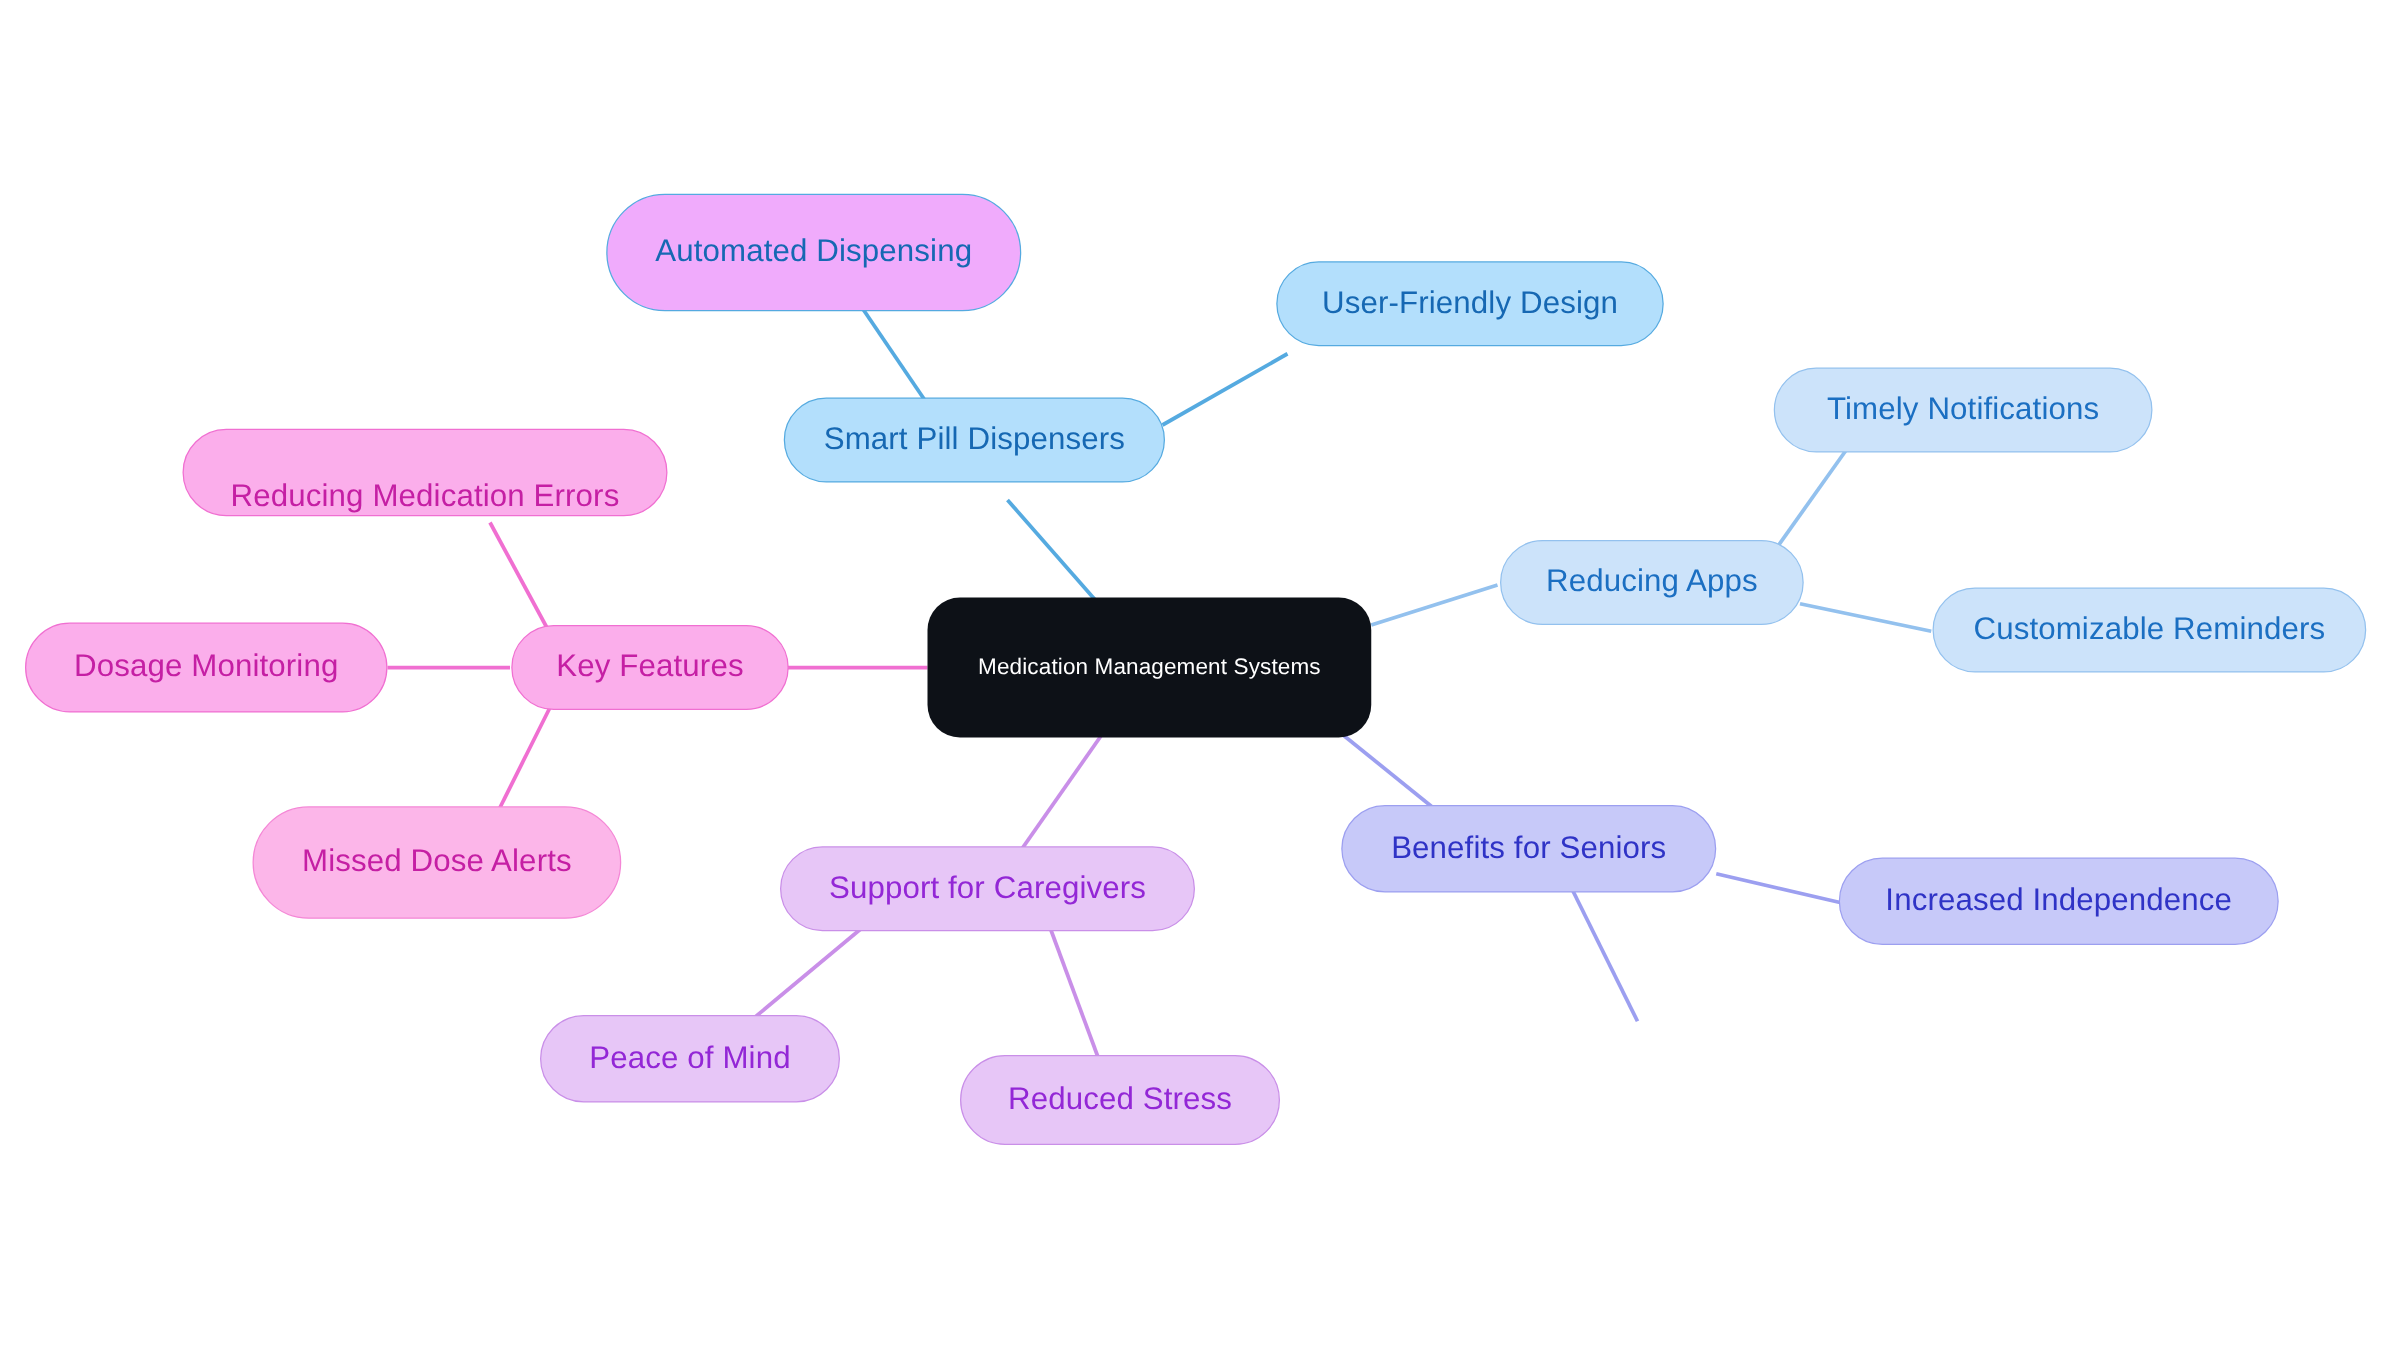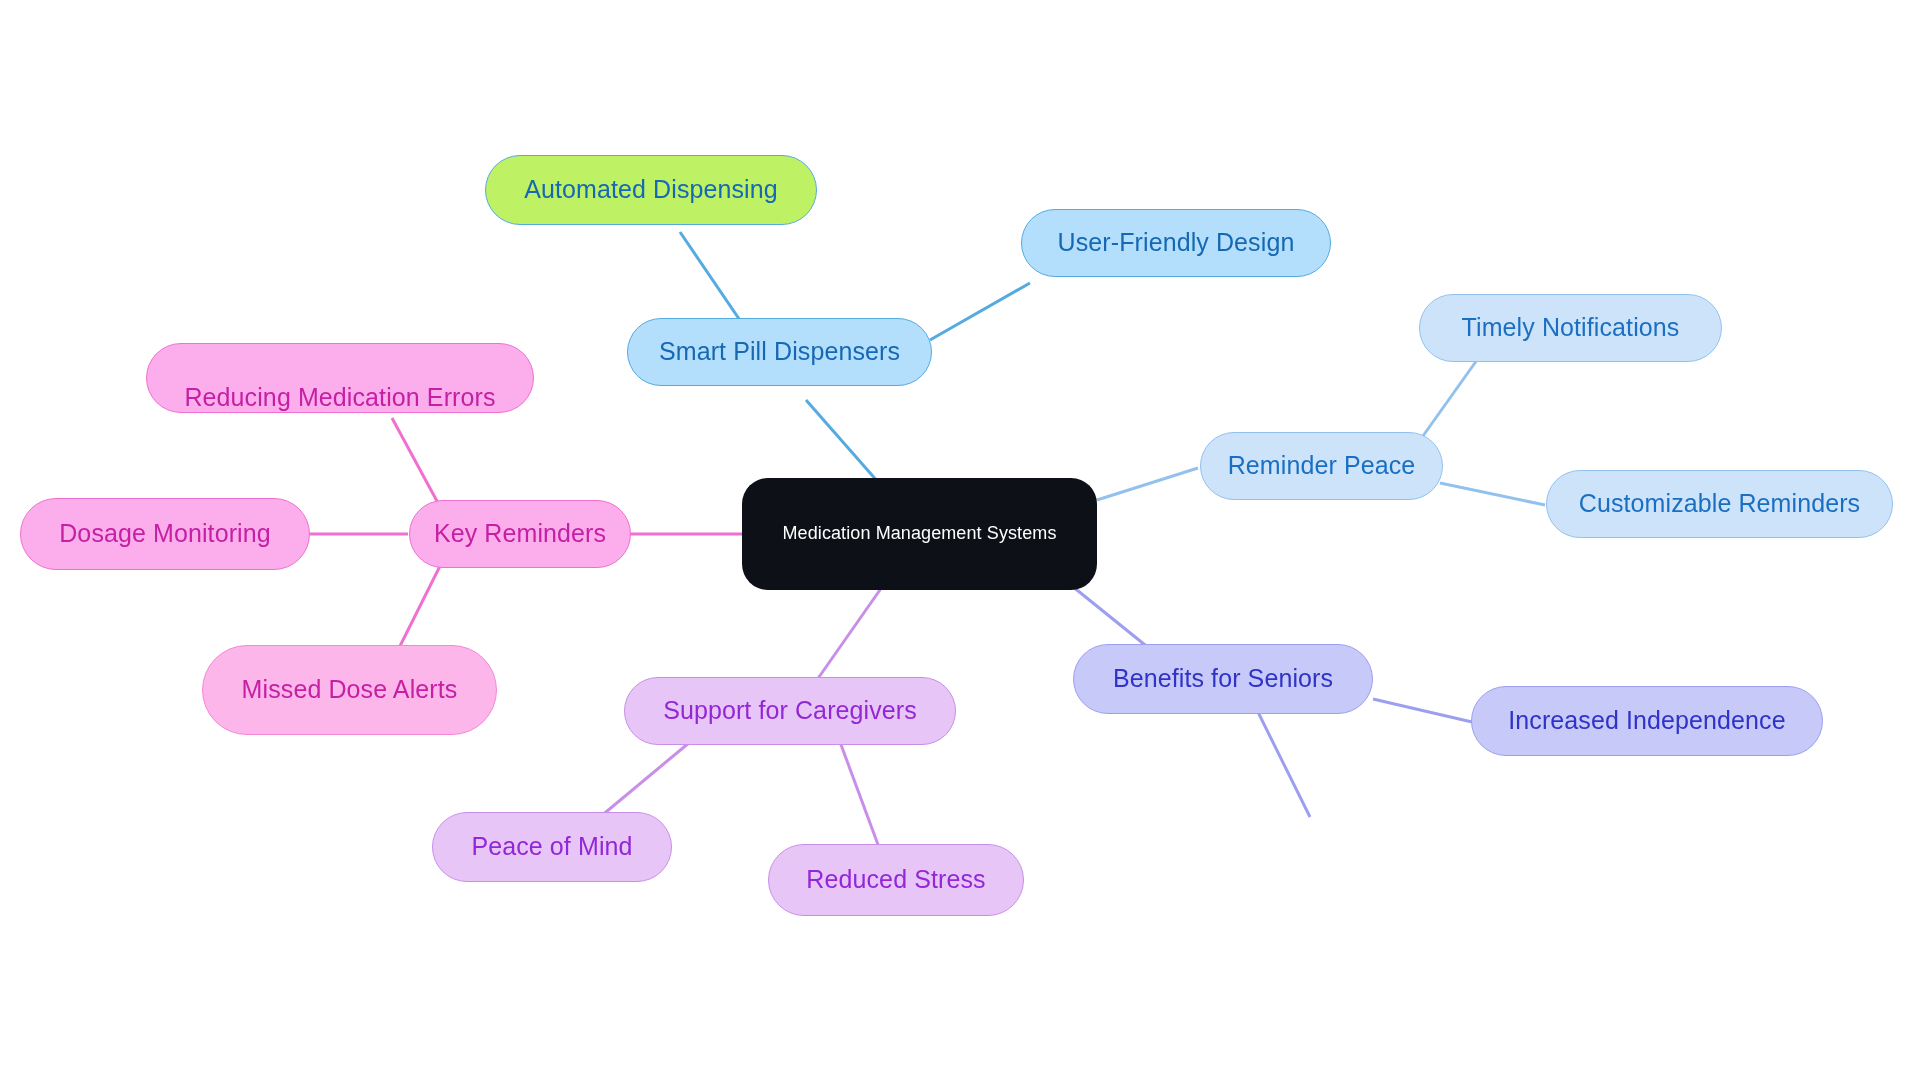--- a/index.html
+++ b/index.html
@@ -94,42 +94,42 @@
   </svg>
 
   <div class="node root" style="left:742px; top:478px; width:355px; height:112px; background:#0d1117; color:#ffffff; font-size:18px;">
     <span class="root-text">Medication Management Systems</span>
   </div>
 
   <div class="node" style="left:627px; top:318px; width:305px; height:68px; background:#b3dffc; border-color:#55aae0; color:#1668b3; font-size:25px;">
     <span>Smart Pill Dispensers</span>
   </div>
 
-  <div class="node" style="left:485px; top:155px; width:332px; height:70px; background:#bef264; border-color:#55aae0; color:#1668b3; font-size:25px;">
+  <div class="node" style="left:485px; top:155px; width:332px; height:94px; background:#f0abfc; border-color:#55aae0; color:#1668b3; font-size:25px;">
     <span>Automated Dispensing</span>
   </div>
 
   <div class="node" style="left:1021px; top:209px; width:310px; height:68px; background:#b3dffc; border-color:#55aae0; color:#1668b3; font-size:25px;">
     <span>User-Friendly Design</span>
   </div>
 
   <div class="node" style="left:1200px; top:432px; width:243px; height:68px; background:#cce3fa; border-color:#93c1ee; color:#1b6fc2; font-size:25px;">
-    <span>Reminder Peace</span>
+    <span>Reducing Apps</span>
   </div>
 
   <div class="node" style="left:1419px; top:294px; width:303px; height:68px; background:#cce3fa; border-color:#93c1ee; color:#1b6fc2; font-size:25px;">
     <span>Timely Notifications</span>
   </div>
 
   <div class="node" style="left:1546px; top:470px; width:347px; height:68px; background:#cce3fa; border-color:#93c1ee; color:#1b6fc2; font-size:25px;">
     <span>Customizable Reminders</span>
   </div>
 
   <div class="node" style="left:409px; top:500px; width:222px; height:68px; background:#fbaeeb; border-color:#f06fd1; color:#c51fa4; font-size:25px;">
-    <span>Key Reminders</span>
+    <span>Key Features</span>
   </div>
 
   <div class="node" style="left:146px; top:343px; width:388px; height:70px; background:#fbaeeb; border-color:#f06fd1; color:#c51fa4; font-size:25px;align-items:flex-end;">
     <span>Reducing Medication Errors</span>
   </div>
 
   <div class="node" style="left:20px; top:498px; width:290px; height:72px; background:#fbaeeb; border-color:#f06fd1; color:#c51fa4; font-size:25px;">
     <span>Dosage Monitoring</span>
   </div>
 

